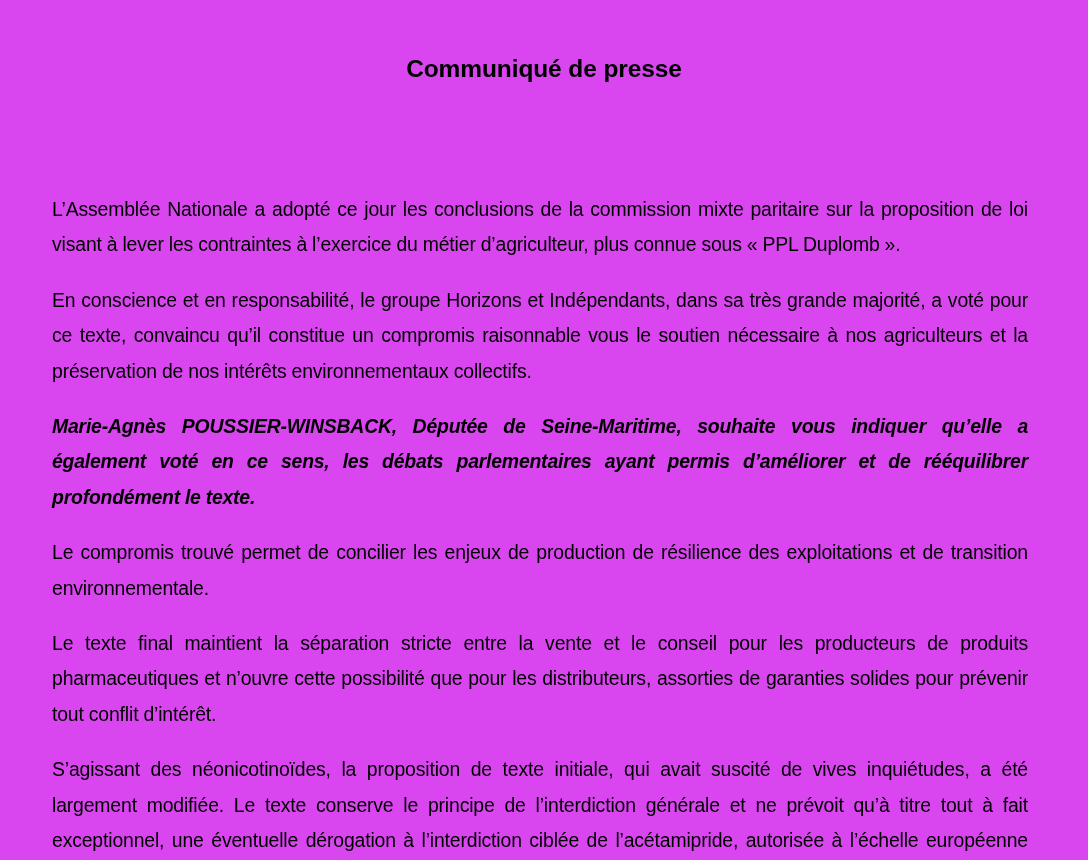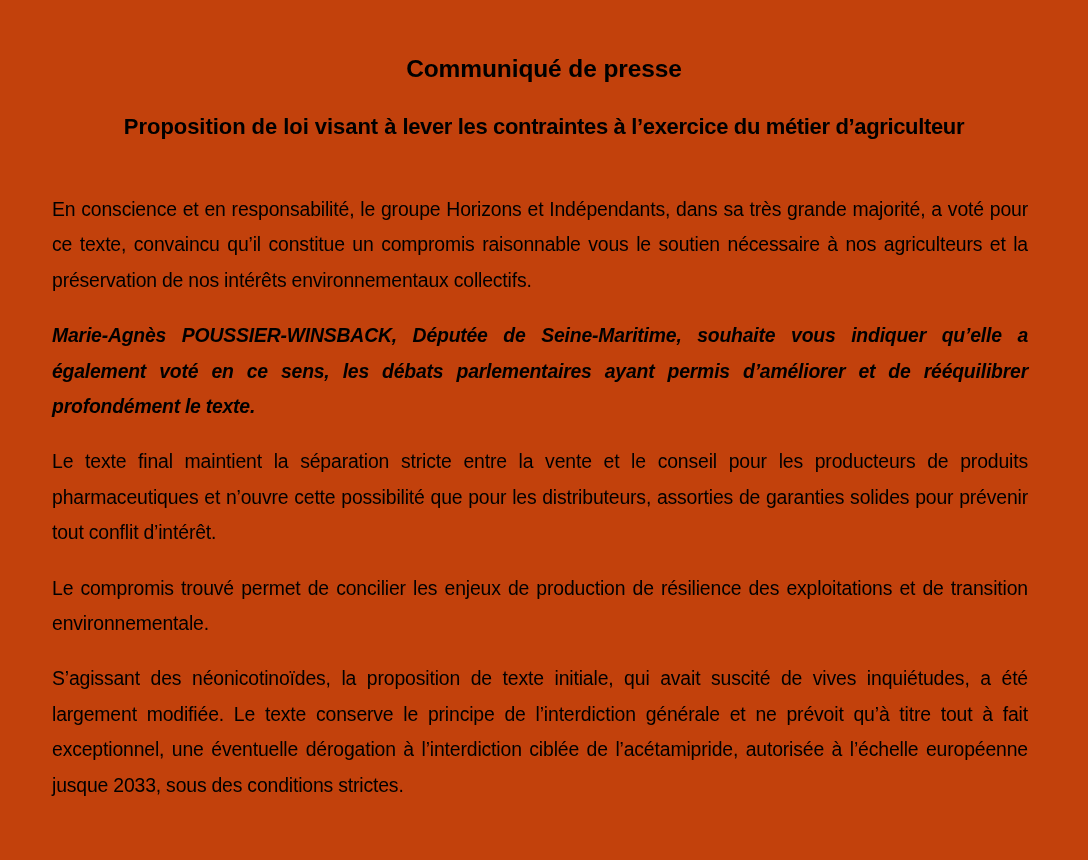--- a/index.html
+++ b/index.html
@@ -14,21 +14,21 @@
     overflow: hidden;
     font-family: "Liberation Sans", sans-serif;
     color: #000000;
     -webkit-font-smoothing: antialiased;
   }
 
   .page {
     position: relative;
     width: 1088px;
     height: 860px;
-    background: #c2410c;
+    background: #d946ef;
     box-sizing: border-box;
   }
 
   
   .doc-title {
     position: absolute;
     left: 0;
     top: 38px;
     width: 1088px;
     text-align: center;
@@ -91,30 +91,30 @@
   
   .para { text-align-last: left; }
 </style>
 </head>
 <body>
 
 <div class="page">
 
   <h1 class="doc-title">Communiqué de presse</h1>
 
-  <h2 class="doc-subtitle"><span class="seg-a">Proposition de loi visant à </span><span class="seg-b">lever les contraintes à l’exercice du métier d’agriculteur</span></h2>
 
   <div class="body-block">
 
+    <p class="para">L’Assemblée Nationale a adopté ce jour les conclusions de la commission mixte paritaire sur la proposition de loi visant à lever les contraintes à l’exercice du métier d’agriculteur, plus connue sous « PPL Duplomb ».</p>
 
     <p class="para">En conscience et en responsabilité, le groupe Horizons et Indépendants, dans sa très grande majorité, a voté pour ce texte, convaincu qu’il constitue un compromis raisonnable vous le soutien nécessaire à nos agriculteurs et la préservation de nos intérêts environnementaux collectifs.</p>
 
     <p class="para bold">Marie-Agnès POUSSIER-WINSBACK, Députée de Seine-Maritime, souhaite vous indiquer qu’elle a également voté en ce sens, les débats parlementaires ayant permis d’améliorer et de rééquilibrer profondément le texte.</p>
 
+    <p class="para">Le compromis trouvé permet de concilier les enjeux de production de résilience des exploitations et de transition environnementale.</p>
+
     <p class="para">Le texte final maintient la séparation stricte entre la vente et le conseil pour les producteurs de produits pharmaceutiques et n’ouvre cette possibilité que pour les distributeurs, assorties de garanties solides pour prévenir tout conflit d’intérêt.</p>
-
-    <p class="para">Le compromis trouvé permet de concilier les enjeux de production de résilience des exploitations et de transition environnementale.</p>
 
     <p class="para">S’agissant des néonicotinoïdes, la proposition de texte initiale, qui avait suscité de vives inquiétudes, a été largement modifiée. Le texte conserve le principe de l’interdiction générale et ne prévoit qu’à titre tout à fait exceptionnel, une éventuelle dérogation à l’interdiction ciblée de l’acétamipride, autorisée à l’échelle européenne jusque 2033, sous des conditions strictes.</p>
 
   </div>
 
 </div>
 
 </body></html>

